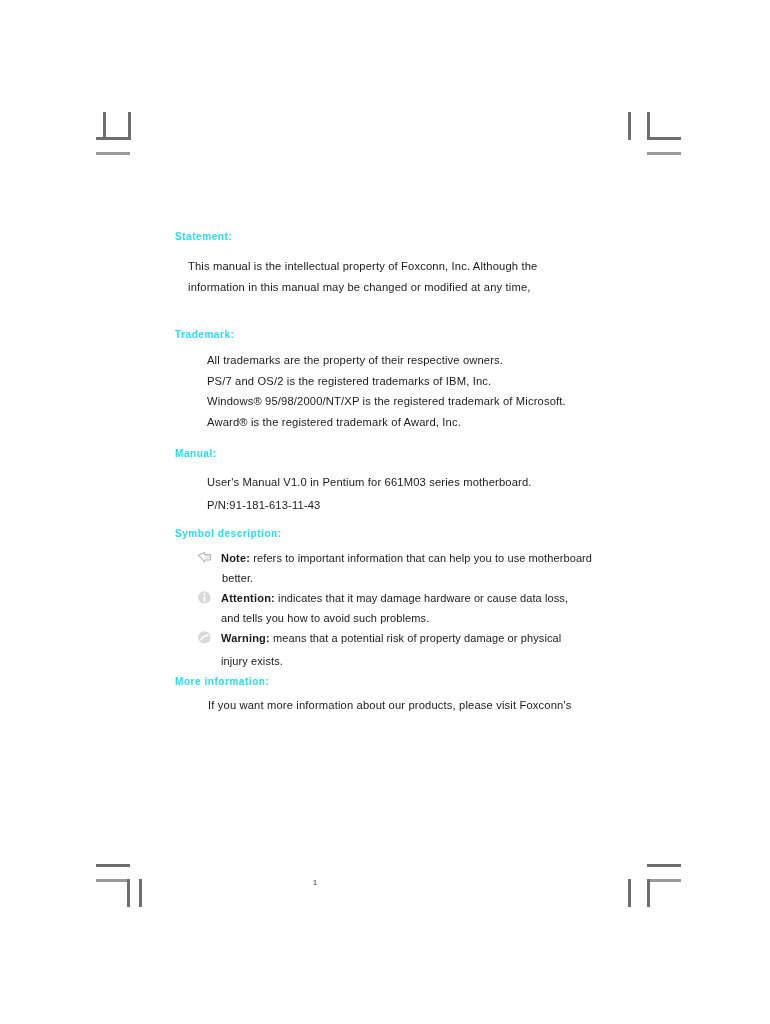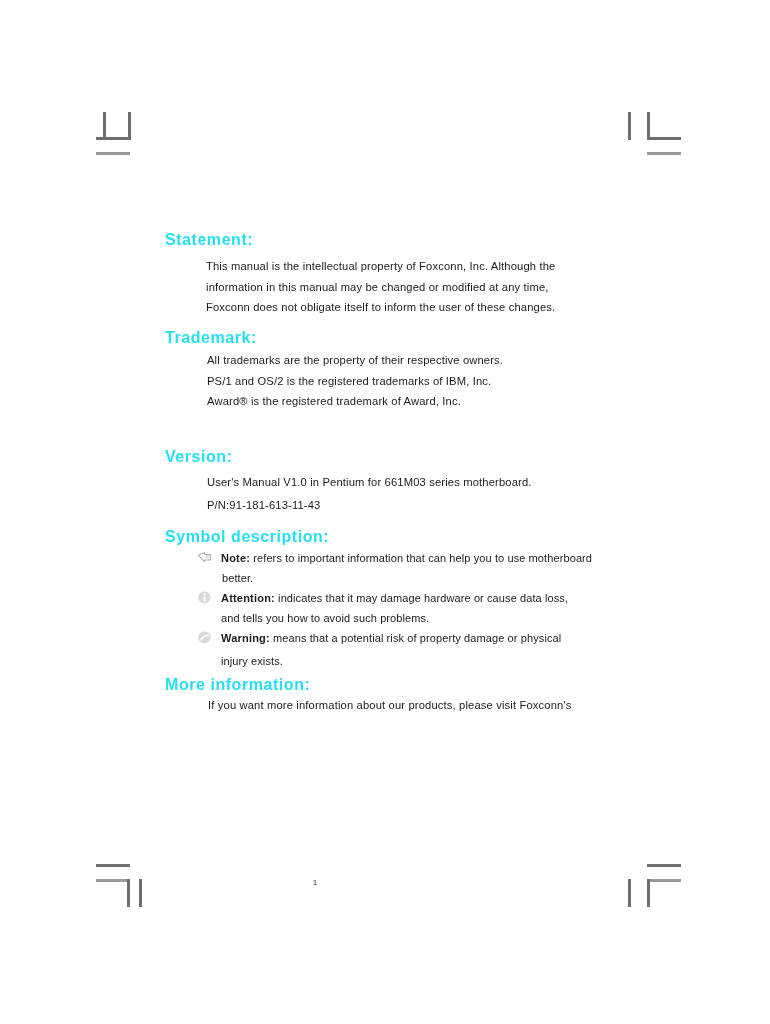--- a/index.html
+++ b/index.html
@@ -59,41 +59,41 @@
   
   .content {
     position: absolute;
     left: 0;
     top: 0;
     width: 770px;
   }
 
   .heading {
     position: absolute;
-    left: 165px;
+    left: 175px;
     color: #25dff0;
     font-weight: bold;
-    font-size: 16px;
+    font-size: 10px;
     letter-spacing: 0.55px;
     white-space: nowrap;
   }
 
   .para {
     position: absolute;
     font-size: 11.2px;
     line-height: 20.5px;
     color: #1b1b1b;
     letter-spacing: 0.15px;
   }
 
   .para .ln { display: block; white-space: nowrap; }
 
   
   #h-statement { top: 231px; }
-  #p-statement { left: 206px; top: 256px; width: 400px; }
+  #p-statement { left: 188px; top: 256px; width: 400px; }
 
   #h-trademark { top: 329px; }
   #p-trademark { left: 207px; top: 350px; width: 400px; line-height: 20.7px; }
 
   #h-version { top: 448px; }
   #p-version { left: 207px; top: 471px; width: 400px; line-height: 23px; }
 
   #h-symbol { top: 528px; }
   #p-more-h { top: 676px; }
   #p-more { left: 208px; top: 693px; width: 410px; line-height: 25px; }
@@ -171,31 +171,31 @@
     <span class="bar lv"></span>
     <span class="bar tick"></span>
   </div>
 
   <div class="content">
 
     <div class="heading" id="h-statement">Statement:</div>
     <div class="para" id="p-statement">
       <span class="ln">This manual is the intellectual property of Foxconn, Inc. Although the</span>
       <span class="ln">information in this manual may be changed or modified at any time,</span>
-      <span class="ln">Foxconn does not obligate itself to inform the user of these changes.</span>
     </div>
 
     <div class="heading" id="h-trademark">Trademark:</div>
     <div class="para" id="p-trademark">
       <span class="ln">All trademarks are the property of their respective owners.</span>
-      <span class="ln">PS/1 and OS/2 is the registered trademarks of IBM, Inc.</span>
+      <span class="ln">PS/7 and OS/2 is the registered trademarks of IBM, Inc.</span>
+      <span class="ln">Windows® 95/98/2000/NT/XP is the registered trademark of Microsoft.</span>
       <span class="ln">Award® is the registered trademark of Award, Inc.</span>
     </div>
 
-    <div class="heading" id="h-version">Version:</div>
+    <div class="heading" id="h-version">Manual:</div>
     <div class="para" id="p-version">
       <span class="ln">User's Manual V1.0 in Pentium for 661M03 series motherboard.</span>
       <span class="ln">P/N:91-181-613-11-43</span>
     </div>
 
     <div class="heading" id="h-symbol">Symbol description:</div>
 
     <div class="symbols">
 
       <div class="sym-row" id="sym-note">

